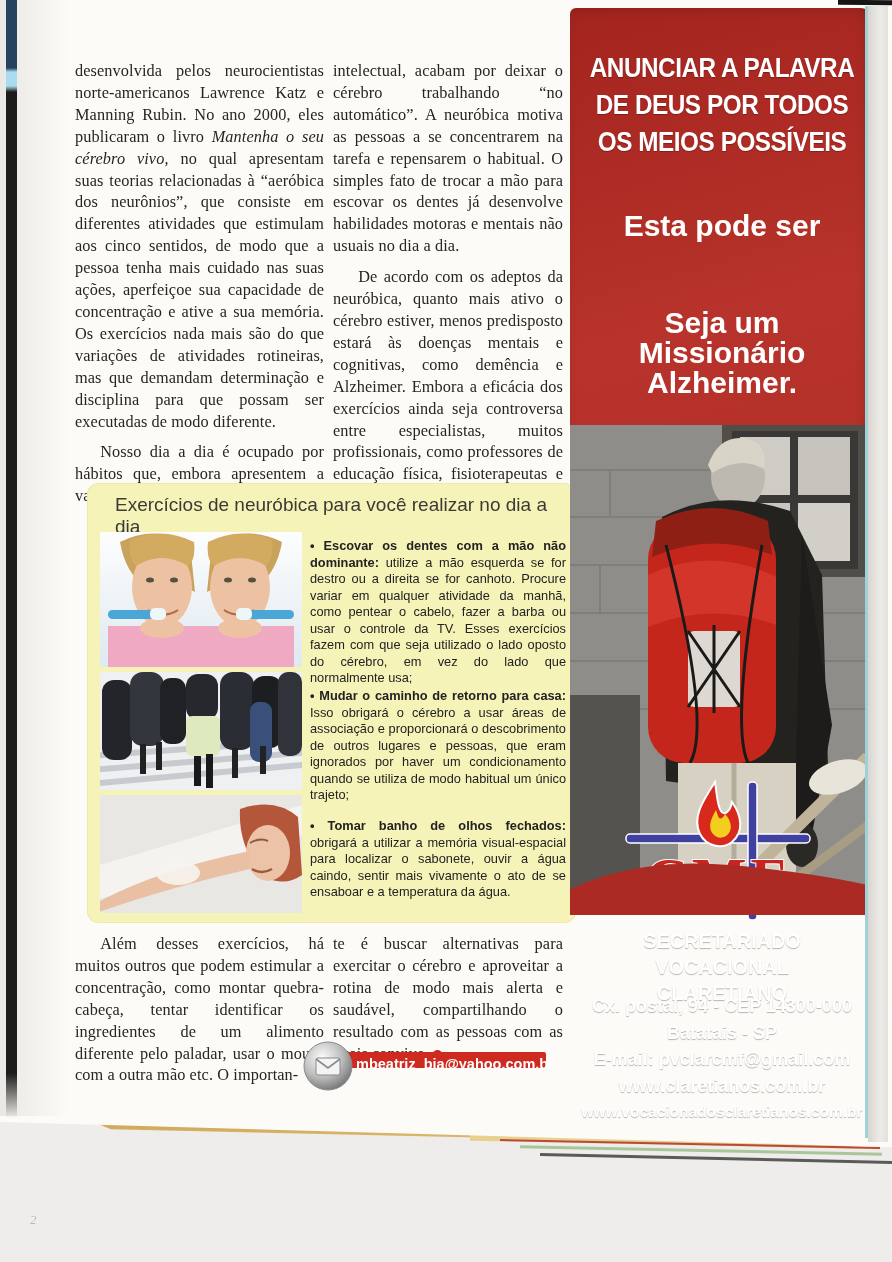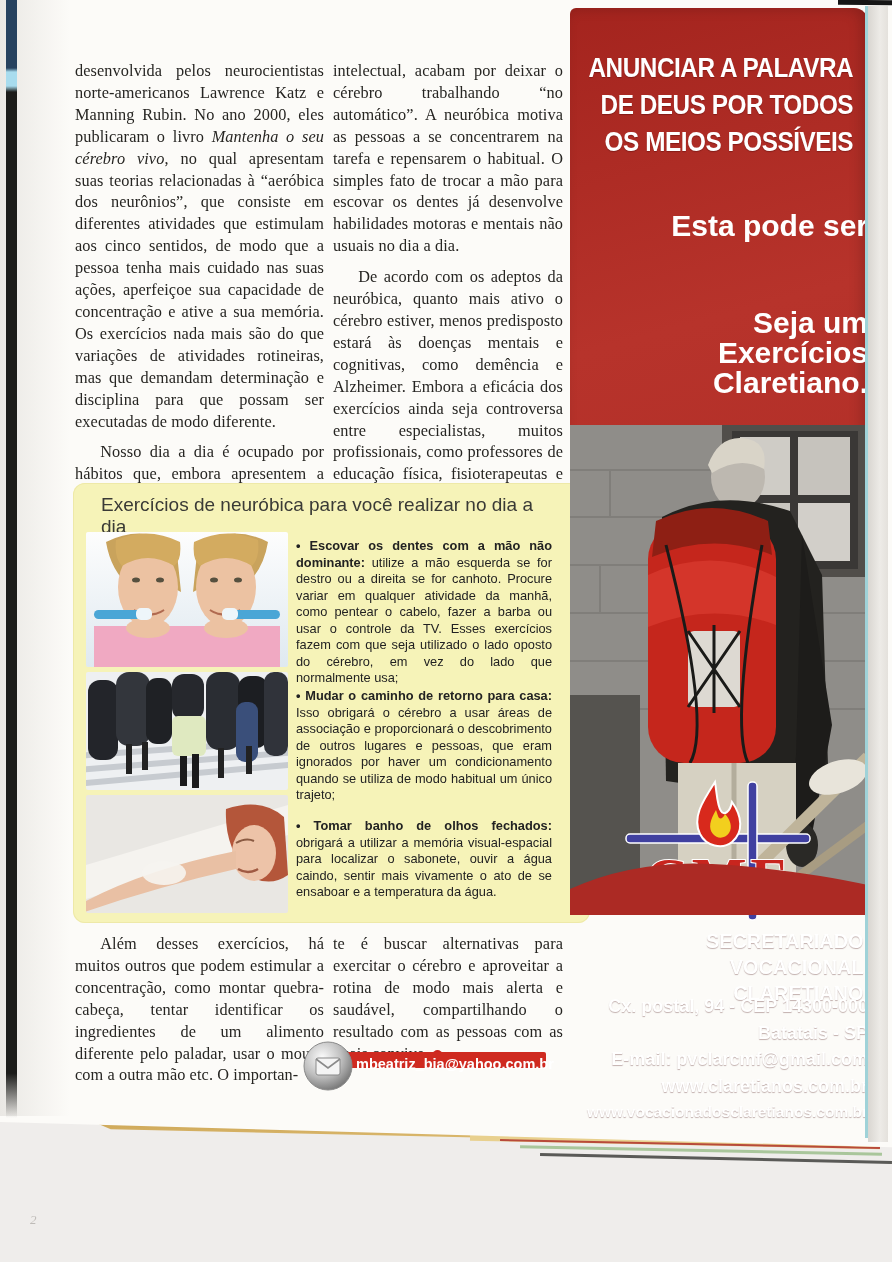--- a/index.html
+++ b/index.html
@@ -27,43 +27,43 @@
   .col{position:absolute;text-align:justify;font-size:16.3px;line-height:21.9px;letter-spacing:.1px;}
   .col p{margin:0 0 9px 0;}
   .col .indent{text-indent:1.55em;}
   .ital{font-style:italic;}
   #col1{left:75px;top:60px;width:249px;}
   #col2{left:333px;top:60px;width:230px;}
   #bcol1{left:75px;top:933px;width:249px;}
   #bcol2{left:333px;top:933px;width:230px;}
   .dot{display:inline-block;width:9px;height:9px;border-radius:50%;background:#c8251e;margin-left:5px;vertical-align:baseline;}
   
-  .exbox{position:absolute;left:73px;top:483px;width:489px;height:440px;background:#f6f3b8;border-radius:12px;
-         box-shadow:inset 0 0 0 1px #eee9a8;padding-left:28px;}
+  .exbox{position:absolute;left:87px;top:483px;width:489px;height:440px;background:#f6f3b8;border-radius:12px;
+         box-shadow:inset 0 0 0 1px #eee9a8;}
   .exbox .title{position:absolute;left:28px;top:11px;width:440px;font-family:"Liberation Sans",sans-serif;
          font-size:19px;color:#3a3a36;}
   .exphoto{position:absolute;left:13px;width:202px;border-radius:2px;overflow:hidden;}
   #ph1{top:49px;height:135px;}
   #ph2{top:189px;height:118px;}
   #ph3{top:312px;height:118px;}
   .ex-item{position:absolute;left:223px;width:256px;font-family:Liberation Sans, sans-serif;
          font-size:12.8px;line-height:16.5px;text-align:justify;color:#222;}
   .ex-item::before{content:"•  ";font-weight:700;}
   .ex-item .lead{font-weight:700;}
   #ex1{top:55px;} #ex2{top:205px;} #ex3{top:335px;}
   
   .mailband{position:absolute;left:318px;top:1052px;width:228px;height:16px;background:#cf2a20;border-radius:2px;}
   .mailband .addr{position:absolute;left:38px;top:4px;width:185px;text-align:center;color:#fff;
          font-family:"Liberation Sans",sans-serif;font-weight:700;font-size:14.5px;}
   .mailicon{position:absolute;left:303px;top:1041px;width:50px;height:50px;}
   
   .ad{position:absolute;left:570px;top:8px;width:298px;height:792px;background:#b2302a;
       background:linear-gradient(165deg,#a4241e 0%,#b7332b 40%,#ac2a24 100%);
       border-radius:6px 14px 8px 4px;box-shadow:inset -6px 0 14px rgba(0,0,0,.18);color:#fff;
-      font-family:"Liberation Sans",sans-serif;text-align:right;}
+      font-family:"Liberation Sans",sans-serif;text-align:center;padding-left:6px;}
   .ad .headline{position:absolute;top:42px;left:0;width:100%;font-weight:700;font-size:27px;line-height:37px;
       letter-spacing:-.5px;transform:scaleX(.9);text-shadow:0 1px 1px rgba(60,0,0,.35);}
   .ad .subhead{position:absolute;top:200px;left:0;width:100%;font-weight:700;font-size:30px;line-height:35px;}
   .ad .invite{position:absolute;top:300px;left:0;width:100%;font-weight:700;font-size:30px;line-height:30px;}
   .ad .photo{position:absolute;left:0;top:417px;width:298px;height:480px;overflow:hidden;}
   .ad .curve{position:absolute;left:0;top:845px;width:298px;height:62px;}
   .ad .org{position:absolute;top:920px;left:0;width:100%;font-weight:700;font-size:20.5px;line-height:26px;
       transform:scaleX(.97);text-shadow:0 1px 1px rgba(60,0,0,.3);}
   .ad .addr-block{position:absolute;top:985px;left:0;width:100%;font-weight:700;font-size:18px;line-height:26.5px;
       text-shadow:0 1px 1px rgba(60,0,0,.3);}
@@ -208,21 +208,21 @@
     <div class="headline">
       <div>ANUNCIAR A PALAVRA</div>
       <div>DE DEUS POR TODOS</div>
       <div>OS MEIOS POSSÍVEIS</div>
     </div>
     <div class="subhead">
       <div>Esta pode ser</div>
     </div>
     <div class="invite">
       <div>Seja um</div>
-      <div>Exercícios Claretiano.</div>
+      <div>Missionário Alzheimer.</div>
     </div>
 
     <div class="photo">
       <svg width="298" height="480" viewBox="0 0 298 480">
         <rect width="298" height="480" fill="#8f8d89"></rect>
         <g stroke="#7a7875" stroke-width="2" opacity=".7">
           <line x1="0" y1="45" x2="298" y2="45"></line>
             <line x1="0" y1="92" x2="298" y2="92"></line>
           <line x1="0" y1="140" x2="298" y2="140"></line>
             <line x1="0" y1="188" x2="298" y2="188"></line>

